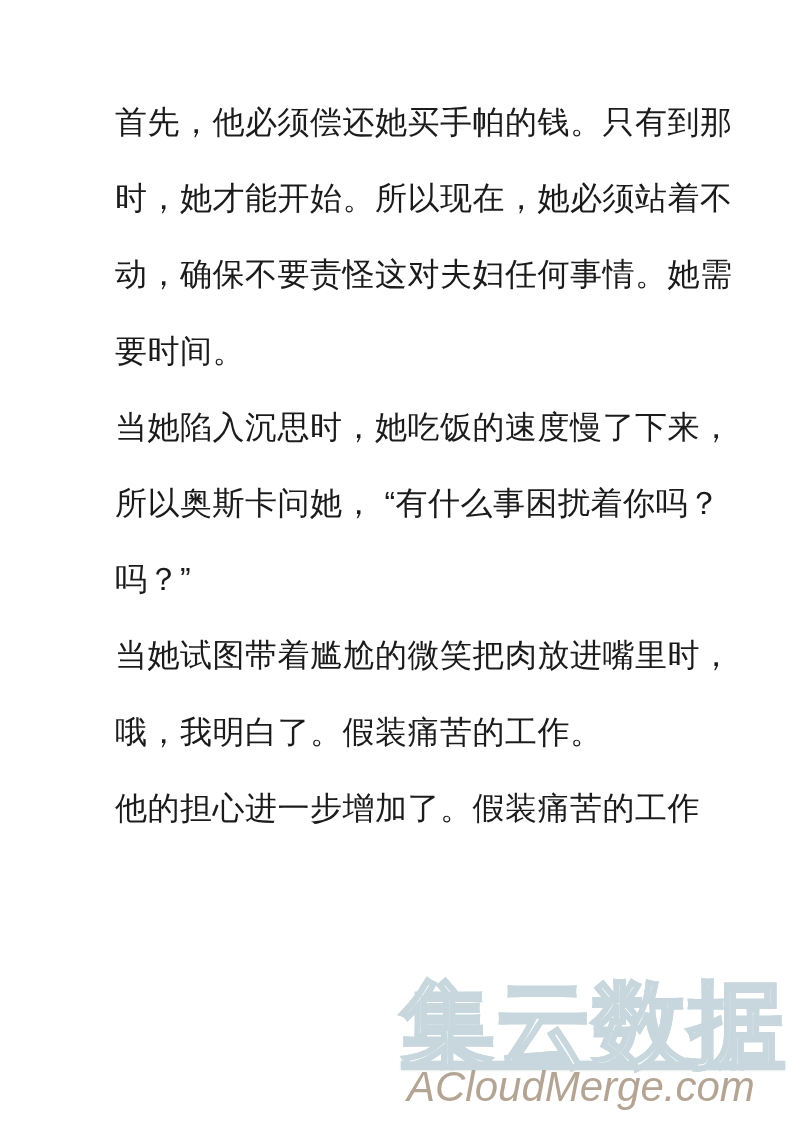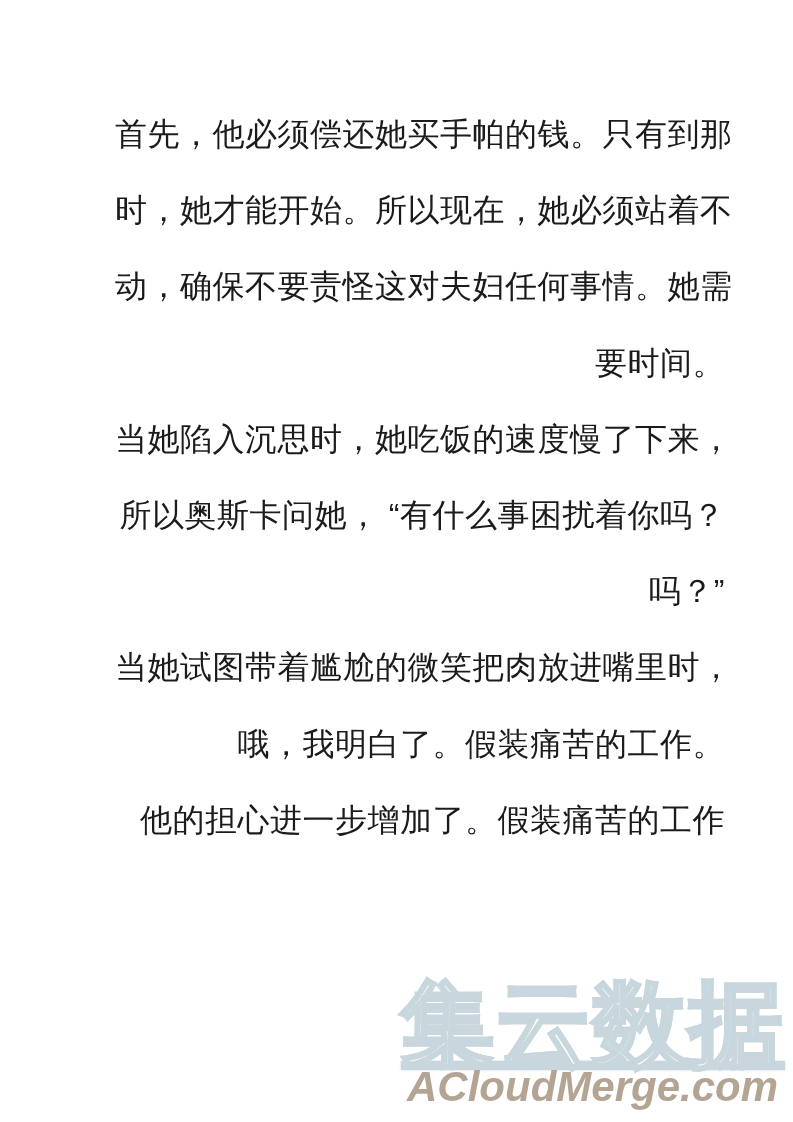--- a/index.html
+++ b/index.html
@@ -11,23 +11,22 @@
     position: relative;
     width: 793px;
     height: 1122px;
     background: #ffffff;
     overflow: hidden;
     font-family: "Liberation Sans", "DejaVu Sans", sans-serif;
   }
   .text-block {
     position: absolute;
     left: 115px;
-    top: 96px;
+    top: 84px;
     width: 610px;
-    text-align: right;
   }
   .text-block .line {
     height: 76.2px;
     line-height: 76.2px;
     font-size: 32px;
     color: #1b1b1b;
     white-space: pre;
     letter-spacing: 0.5px;
   }
   .watermark-cn {
@@ -44,21 +43,21 @@
       0 0 2px #c7d7dd;
     white-space: nowrap;
     user-select: none;
     text-decoration: underline;
   }
   .watermark-url {
     position: absolute;
     left: 407px;
     top: 1063px;
     font-size: 42px;
-    font-weight: bold;
+    font-weight: normal;
     font-style: italic;
     color: #b3a493;
     letter-spacing: 0px;
     white-space: nowrap;
     user-select: none;
   }
 </style>
 </head>
 <body>
 

